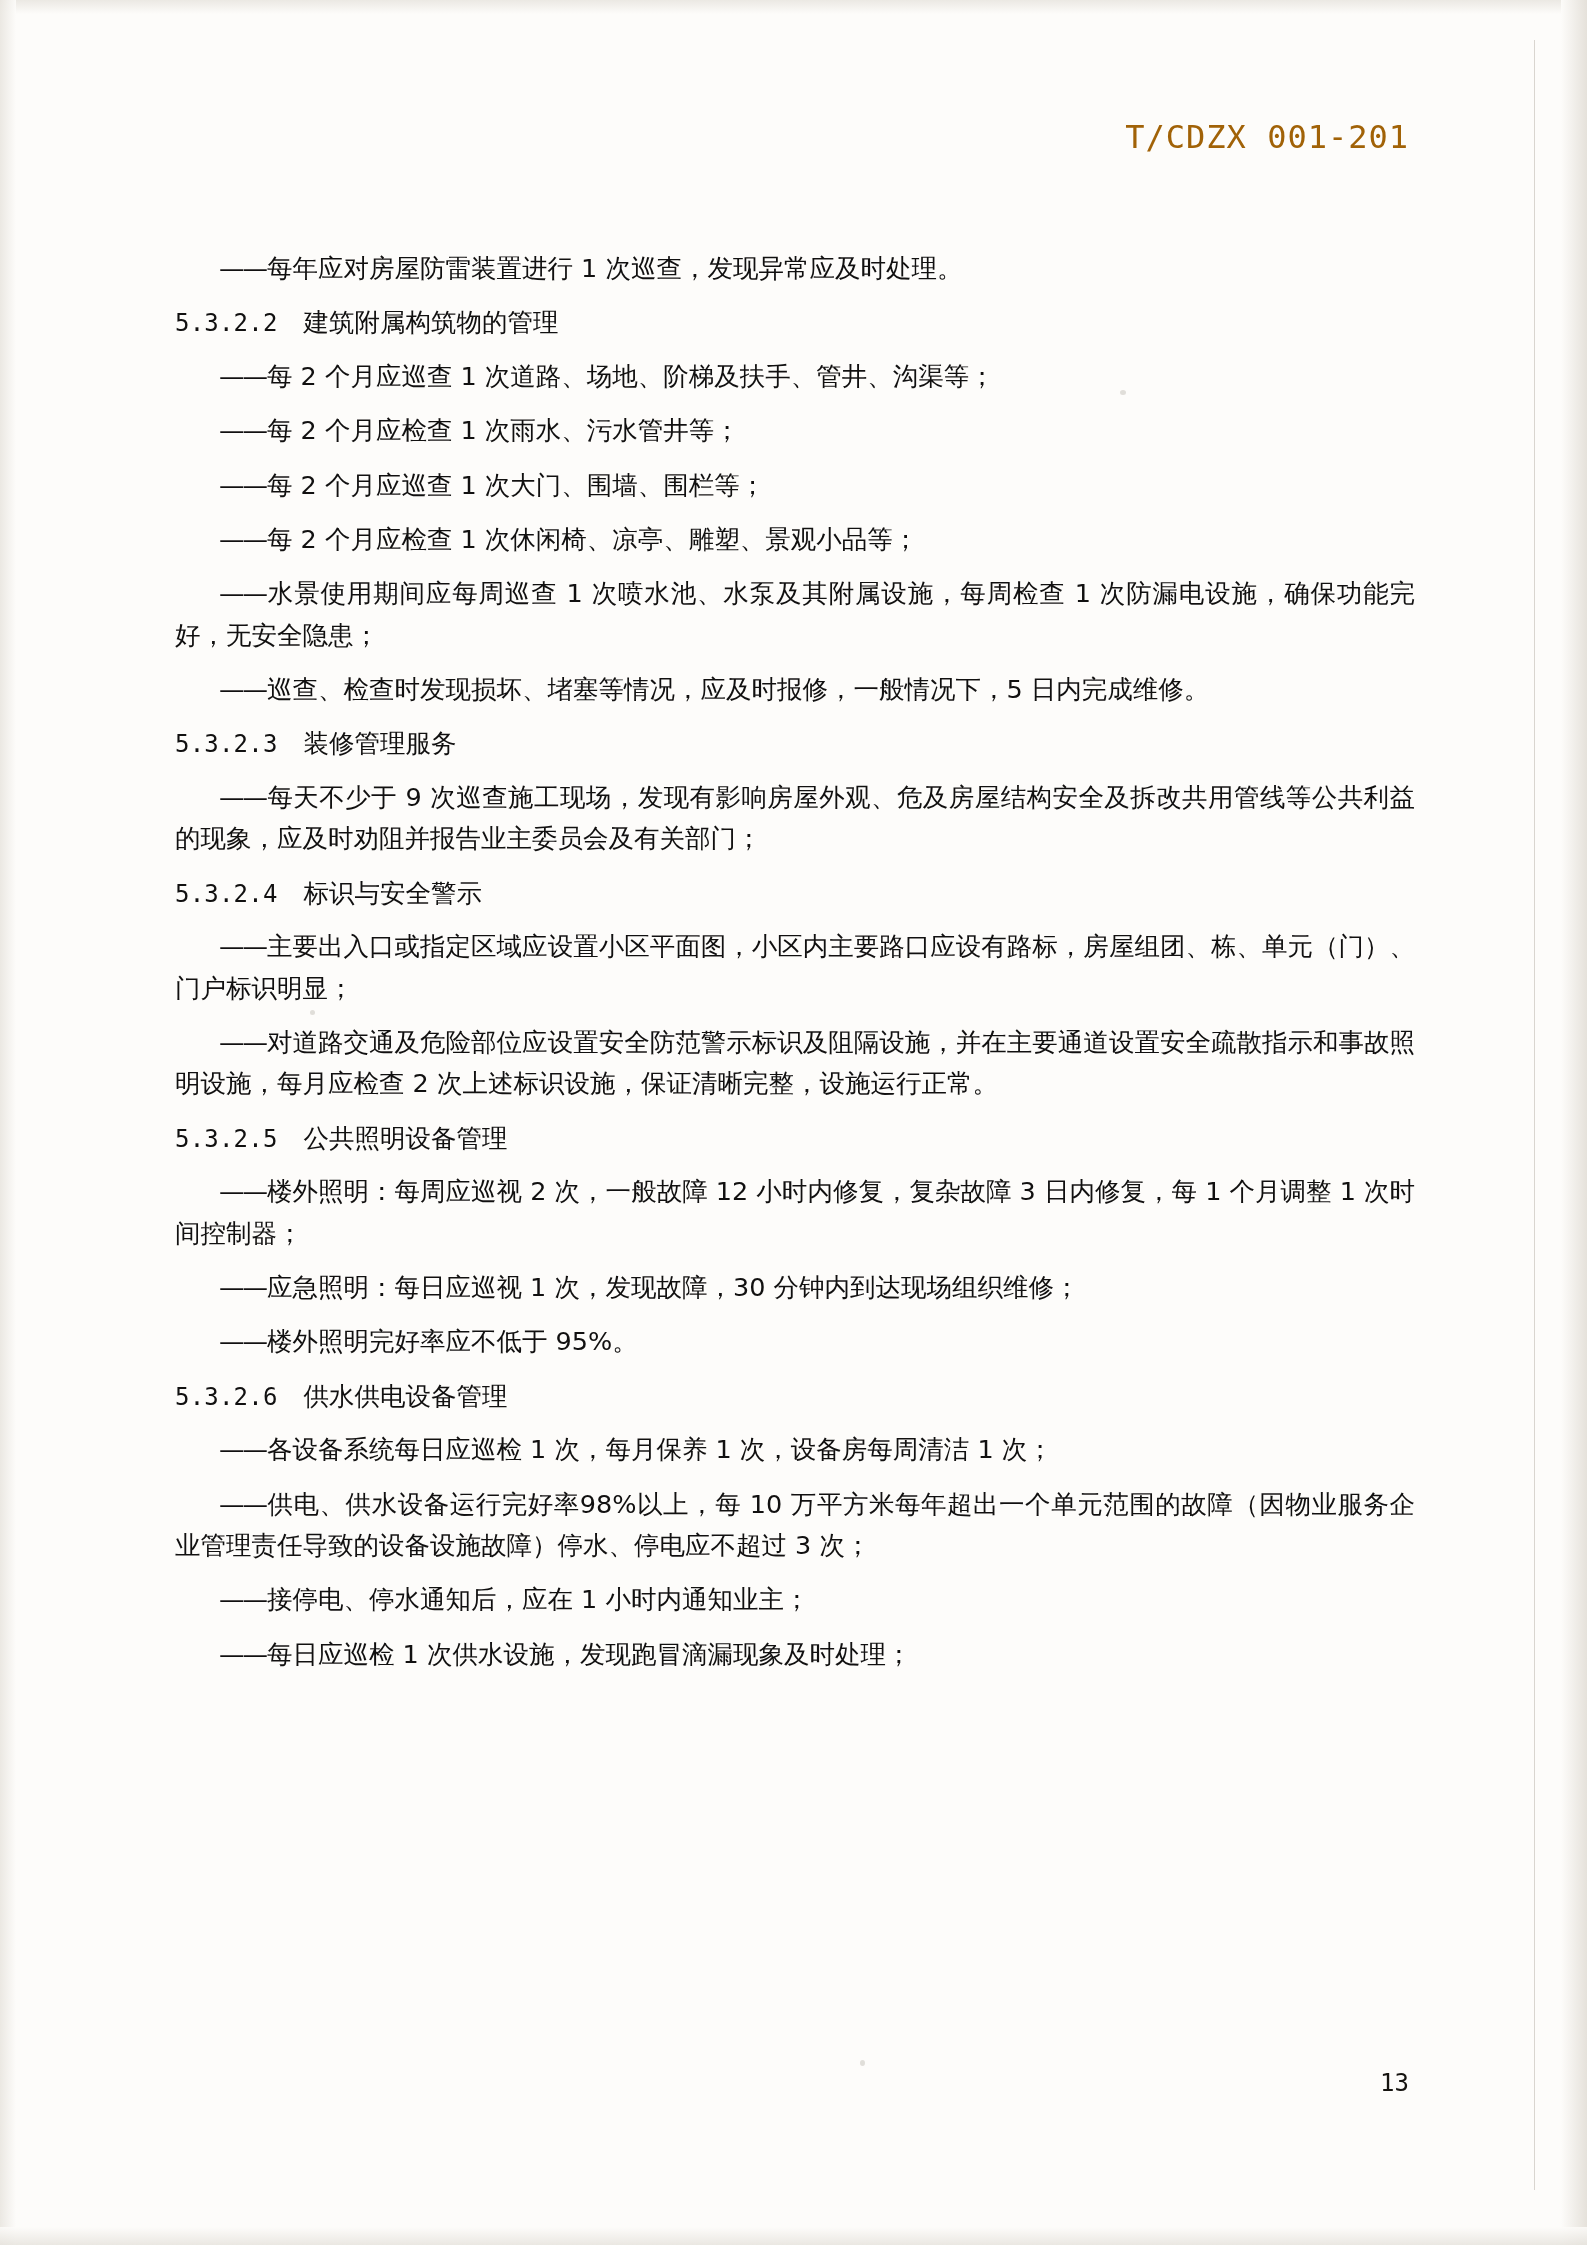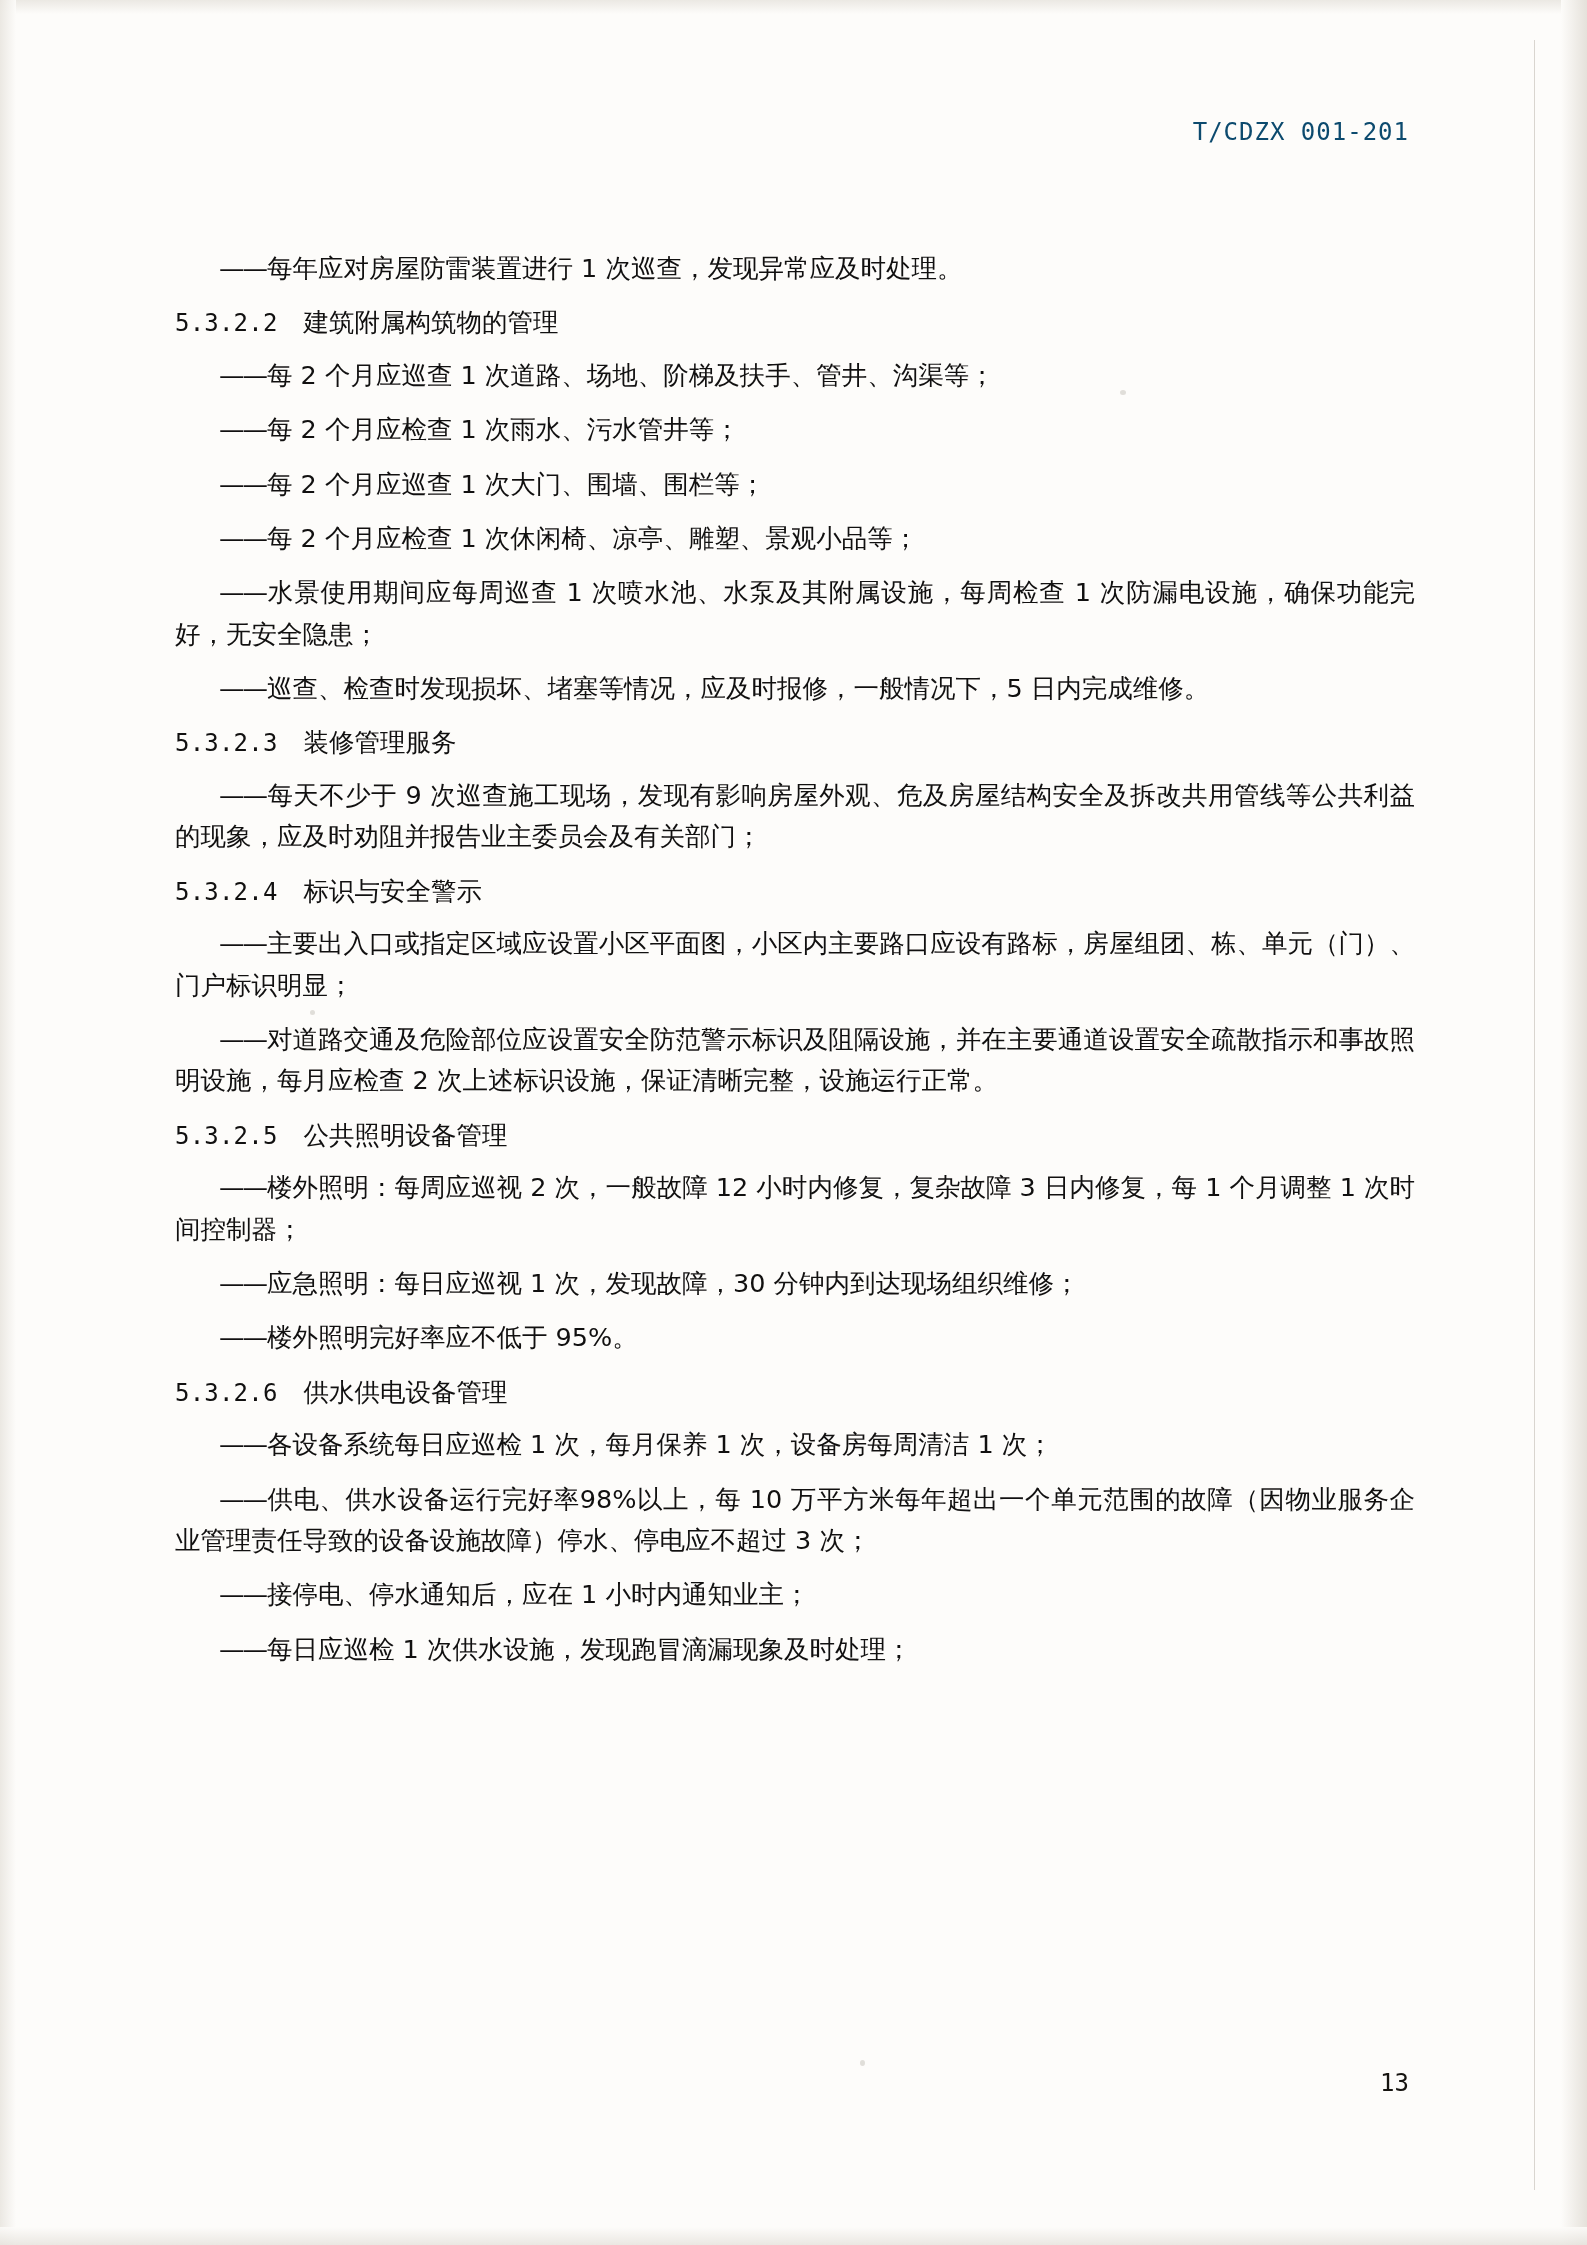--- a/index.html
+++ b/index.html
@@ -55,23 +55,23 @@
     height: 2150px;
     background: #cfcbc4;
     opacity: .8;
   }
 
   .header {
     position: absolute;
     top: 118px;
     right: 178px;
     font-family: "DejaVu Sans Mono", monospace;
-    font-size: 24px;
+    font-size: 32px;
     letter-spacing: 1px;
-    color: #0c4a6e;
+    color: #a16207;
   }
 
   .content {
     position: absolute;
     top: 248px;
     left: 175px;
     width: 1240px;
   }
 
   
@@ -82,20 +82,21 @@
     margin: 0 0 12px 0;
     display: block;
   }
   .clause .num {
     font-family: "DejaVu Sans Mono", monospace;
     font-size: 24px;
     letter-spacing: 0.2px;
   }
   .clause .ttl {
     margin-left: 26px;
+    font-family: Liberation Serif, serif;
   }
 
   
   .dash {
     font-size: 25.5px;
     line-height: 1.62;
     color: #111010;
     margin: 0 0 13px 0;
     text-align: justify;
     text-justify: inter-ideograph;

